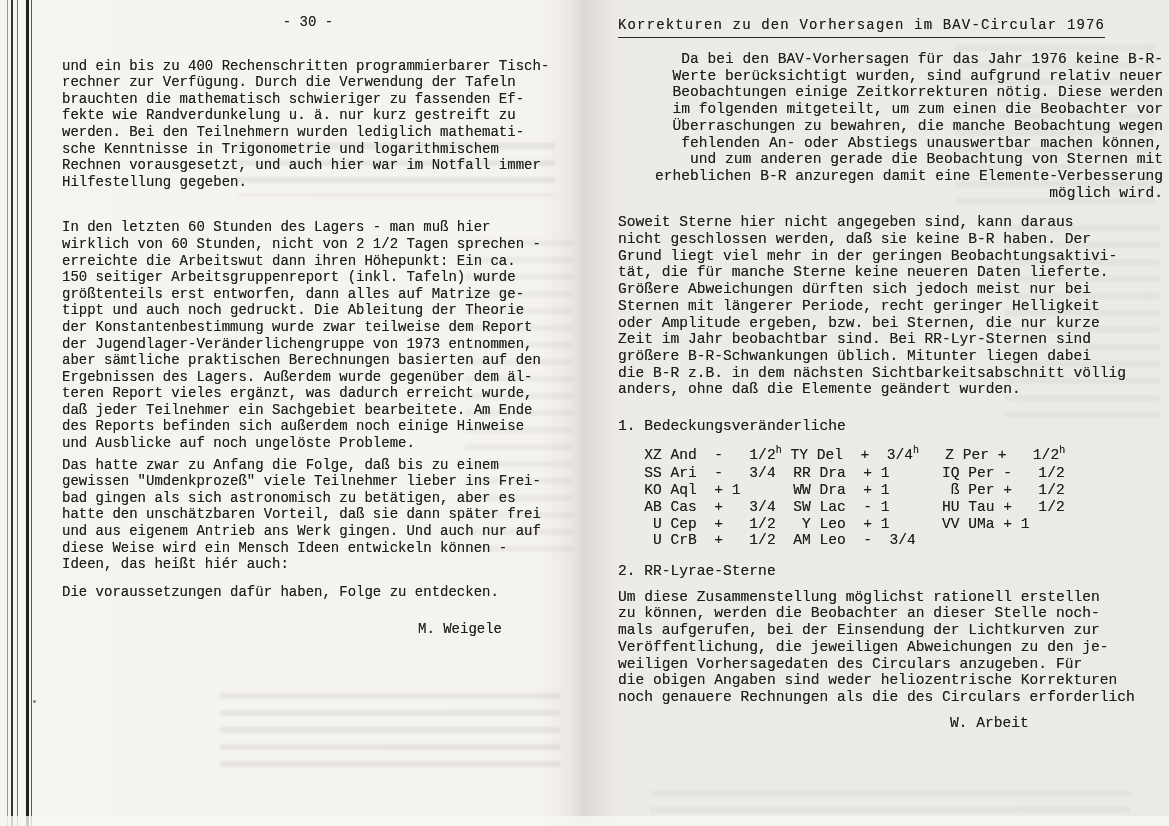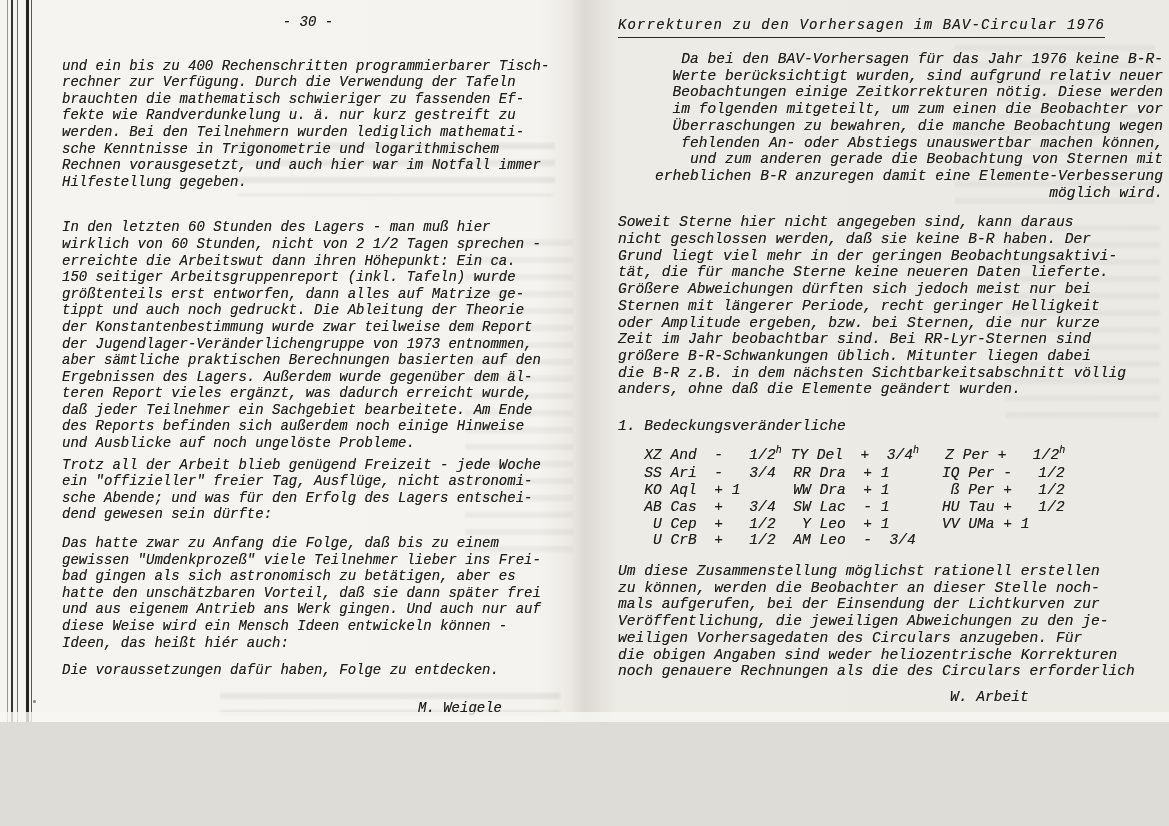--- a/index.html
+++ b/index.html
@@ -1,23 +1,22 @@
 <!DOCTYPE html>
 <html><head>
 <meta charset="utf-8">
 <style>
   html,body{margin:0;padding:0;background:#dedcd7;}
   .scan{
-    position:relative;width:1169px;height:722px;overflow:hidden;
+    position:relative;width:1169px;height:826px;overflow:hidden;
     background:linear-gradient(90deg,
       #f6f4f0 0px,#f5f3ef 540px,#ece9e4 570px,#dcd9d4 584px,
       #e3e0db 596px,#edebe6 618px,#eceae5 1169px);
     font-family:"Liberation Mono","DejaVu Sans Mono",monospace;
     color:#1f1e1b;
-    font-style:italic;
   }
   .binding{
     position:absolute;left:0;top:0;bottom:0;width:40px;
     background:linear-gradient(90deg,
       transparent 0 7px,#9a9792 7px 8px,transparent 8px 11px,
       #35332f 11px 13px,transparent 13px 17px,#6e6b66 17px 18px,
       transparent 18px 26px,#23211e 26px 29px,transparent 29px 31px,
       #5a5751 31px 32px,transparent 32px 40px);
   }
   .bottom-edge{position:absolute;left:0;right:0;bottom:0;height:10px;background:#f7f6f3;opacity:.8;}
@@ -90,24 +89,20 @@
 größtenteils erst entworfen, dann alles auf Matrize ge-
 tippt und auch noch gedruckt. Die Ableitung der Theorie
 der Konstantenbestimmung wurde zwar teilweise dem Report
 der Jugendlager-Veränderlichengruppe von 1973 entnommen,
 aber sämtliche praktischen Berechnungen basierten auf den
 Ergebnissen des Lagers. Außerdem wurde gegenüber dem äl-
 teren Report vieles ergänzt, was dadurch erreicht wurde,
 daß jeder Teilnehmer ein Sachgebiet bearbeitete. Am Ende
 des Reports befinden sich außerdem noch einige Hinweise
 und Ausblicke auf noch ungelöste Probleme.</div>
-    <div class="pre p-mb3">Trotz all der Arbeit blieb genügend Freizeit - jede Woche
-ein "offizieller" freier Tag, Ausflüge, nicht astronomi-
-sche Abende; und was für den Erfolg des Lagers entschei-
-dend gewesen sein dürfte:</div>
     <div class="pre p-mb4">Das hatte zwar zu Anfang die Folge, daß bis zu einem
 gewissen "Umdenkprozeß" viele Teilnehmer lieber ins Frei-
 bad gingen als sich astronomisch zu betätigen, aber es
 hatte den unschätzbaren Vorteil, daß sie dann später frei
 und aus eigenem Antrieb ans Werk gingen. Und auch nur auf
 diese Weise wird ein Mensch Ideen entwickeln können -
 Ideen, das heißt hiér auch:</div>
     <div class="pre">Die voraussetzungen dafür haben, Folge zu entdecken.</div>
     <div class="pre sig-left">M. Weigele</div>
   </div>
@@ -134,20 +129,21 @@
 größere B-R-Schwankungen üblich. Mitunter liegen dabei
 die B-R z.B. in dem nächsten Sichtbarkeitsabschnitt völlig
 anders, ohne daß die Elemente geändert wurden.</div>
     <div class="pre heading">1. Bedeckungsveränderliche</div>
     <div class="pre startable">   XZ And  -   1/2<span class="sup">h</span> TY Del  +  3/4<span class="sup">h</span>   Z Per +   1/2<span class="sup">h</span>
    SS Ari  -   3/4  RR Dra  + 1      IQ Per -   1/2
    KO Aql  + 1      WW Dra  + 1       ß Per +   1/2
    AB Cas  +   3/4  SW Lac  - 1      HU Tau +   1/2
     U Cep  +   1/2   Y Leo  + 1      VV UMa + 1
     U CrB  +   1/2  AM Leo  -  3/4</div>
+    <div class="pre heading">2. RR-Lyrae-Sterne</div>
     <div class="pre">Um diese Zusammenstellung möglichst rationell erstellen
 zu können, werden die Beobachter an dieser Stelle noch-
 mals aufgerufen, bei der Einsendung der Lichtkurven zur
 Veröffentlichung, die jeweiligen Abweichungen zu den je-
 weiligen Vorhersagedaten des Circulars anzugeben. Für
 die obigen Angaben sind weder heliozentrische Korrekturen
 noch genauere Rechnungen als die des Circulars erforderlich</div>
     <div class="pre sig-right">W. Arbeit</div>
   </div>
 

